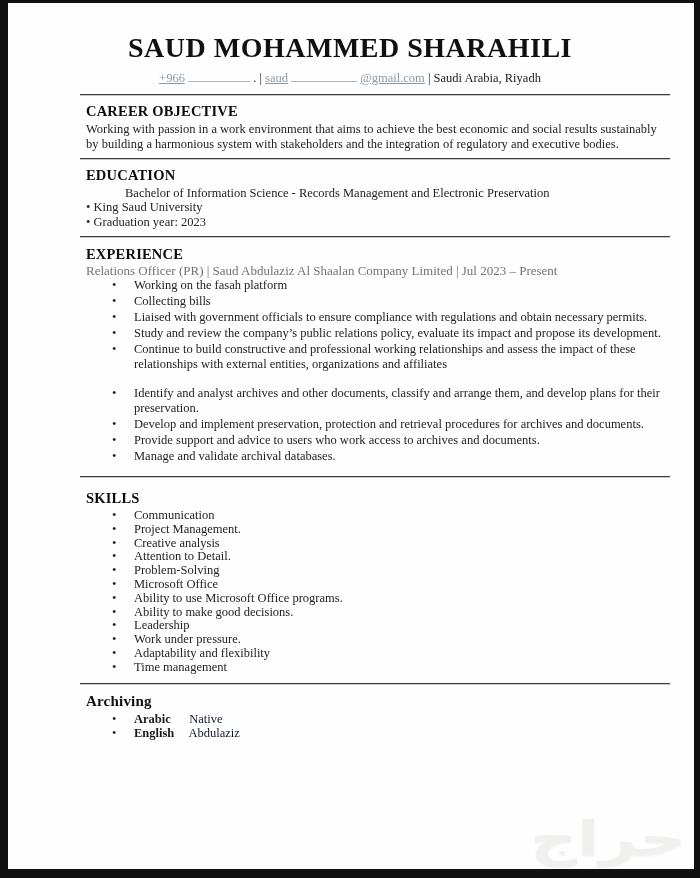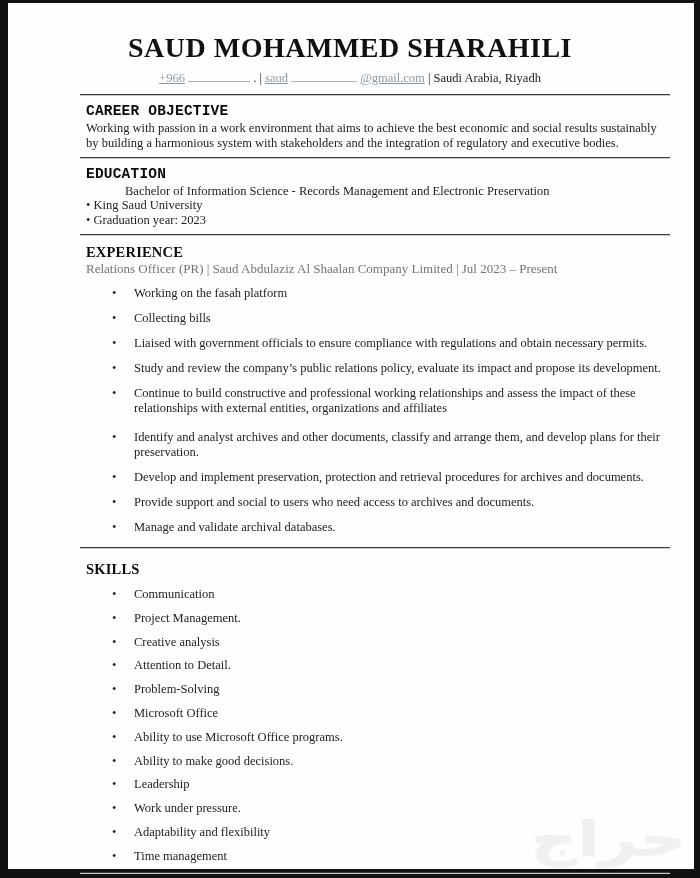--- a/index.html
+++ b/index.html
@@ -31,41 +31,41 @@
   .body-text { font-size:12.5px; line-height:14.8px; color:#222; }
 
   .edu-line { font-size:12.5px; line-height:14.5px; color:#222;margin-left:39px; }
   .edu-bullets li { list-style:none; font-size:12.5px; line-height:14.5px; color:#222; }
   .edu-bullets li::before { content:"• "; }
 
   .job-title { font-size:13px; font-weight:normal; line-height:15px; color:#737373; }
   ul.bullets { list-style:none; }
   ul.bullets li {
     position:relative; padding-left:48px; font-size:12.5px;
-    line-height:15px; color:#222; margin-bottom:1px;margin-top:10px;
+    line-height:15px; color:#222; margin-bottom:1px;
   }
   ul.bullets li::before { content:"•"; position:absolute; left:26px; }
 
   ul.skills li { line-height:13.8px; margin-bottom:0; }
 
   .lang-row { position:relative; padding-left:48px; font-size:12.5px; line-height:14px; color:#1a1a1a; }
   .lang-row::before { content:"•"; position:absolute; left:26px; }
   .lang-name { display:inline-block; width:52px; font-weight:bold; color:#1a1a1a; }
   .lang-level { color:#0f172a; }
 
   .watermark {
     position:absolute; right:14px; bottom:12px;
     font-family:"DejaVu Sans", sans-serif;
     font-size:48px; font-weight:bold; color:#f0f0ee;
     transform:scaleX(1.35); transform-origin:right bottom;
     text-shadow:0 1px 2px rgba(0,0,0,0.07);
     letter-spacing:2px; user-select:none;
   }
 
-  .mt7{margin-top:7px;font-family:Liberation Mono, monospace;} .mt8{margin-top:8px;} .mt6{margin-top:6px;}
+  .mt7{margin-top:7px;} .mt8{margin-top:8px;} .mt6{margin-top:6px;}
   .mt12{margin-top:12px;} .mt14{margin-top:14px;} .mt2{margin-top:2px;}
 </style>
 </head>
 <body>
 
 <div class="page">
   <div class="bar bar-left"></div>
   <div class="bar bar-right"></div>
   <div class="bar bar-top"></div>
   <div class="bar bar-bottom"></div>
@@ -116,21 +116,21 @@
           <li>Liaised with government officials to ensure compliance with regulations and obtain necessary permits.</li>
           <li>Study and review the company’s public relations policy, evaluate its impact and propose its development.</li>
           <li>Continue to build constructive and professional working relationships and assess the impact of these relationships with external entities, organizations and affiliates</li>
         </ul>
       </div>
 
       <div class="mt14">
         <ul class="bullets">
           <li>Identify and analyst archives and other documents, classify and arrange them, and develop plans for their preservation.</li>
           <li>Develop and implement preservation, protection and retrieval procedures for archives and documents.</li>
-          <li>Provide support and social to users who need access to archives and documents.</li>
+          <li>Provide support and advice to users who work access to archives and documents.</li>
           <li>Manage and validate archival databases.</li>
         </ul>
       </div>
     </div>
 
     <div class="divider mt12"></div>
 
     <div class="inner">
       <div class="sec-heading mt12">SKILLS</div>
       <ul class="bullets skills mt2">

